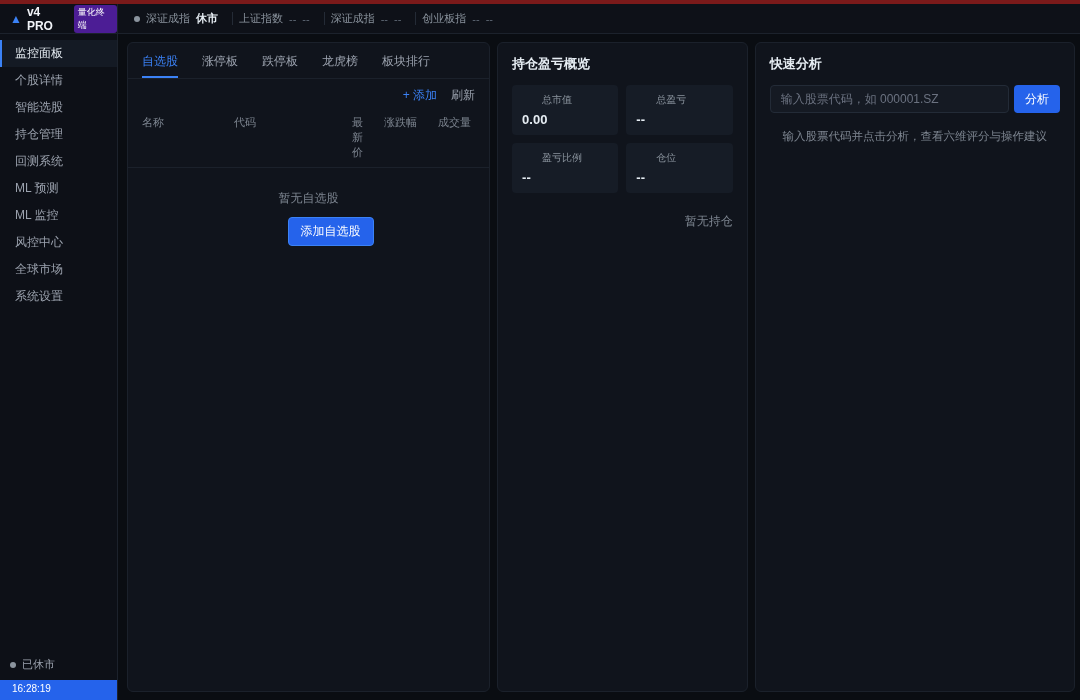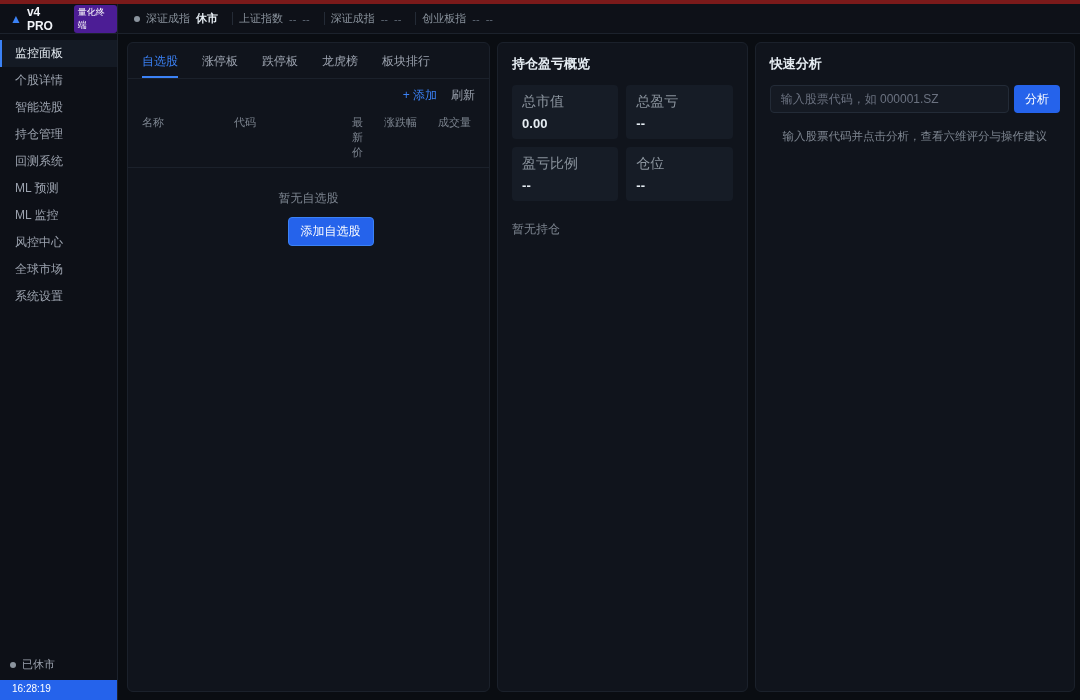--- a/index.html
+++ b/index.html
@@ -56,23 +56,23 @@
   .thead span:nth-child(n+3) { text-align:right; }
   .empty-block { text-align:center; padding-top:22px; }
   .empty-text { font-size:12px; color:#7d8590; }
   .btn-primary { margin-top:10px; background:#2563eb; color:#fff; border:1px solid #3b82f6;
                  font-size:12px; padding:5px 12px; border-radius:4px; cursor:pointer;
                  font-family:inherit;margin-left:44px; }
 
   
   .cards { display:grid; grid-template-columns:1fr 1fr; gap:8px; margin-top:12px; }
   .card { background:#161c26; border-radius:4px; padding:8px 10px; }
-  .card-label { font-size:14px; color:#8b949e; }
+  .card-label { font-size:10px; color:#8b949e;margin-left:20px; }
   .card-value { font-size:13px; font-weight:bold; color:#e6edf3; margin-top:5px; }
-  .positions-empty { text-align:left; font-size:12px; color:#7d8590; margin-top:20px; }
+  .positions-empty { text-align:right; font-size:12px; color:#7d8590; margin-top:20px; }
 
   
   .analysis-row { display:flex; gap:5px; margin-top:12px; }
   .analysis-input { flex:1; background:#151a23; border:1px solid #232b37; border-radius:4px;
                     color:#e6edf3; font-size:12px; padding:6px 10px; height:28px;
                     font-family:inherit; min-width:0; }
   .analysis-input::placeholder { color:#6b7280; }
   .btn-analyze { flex:none; background:#2563eb; color:#fff; border:none; border-radius:4px;
                  font-size:12px; padding:0 11px; height:28px; cursor:pointer; font-family:inherit; }
   .analysis-hint { text-align:center; font-size:11.5px; color:#7d8590; margin-top:16px; }

